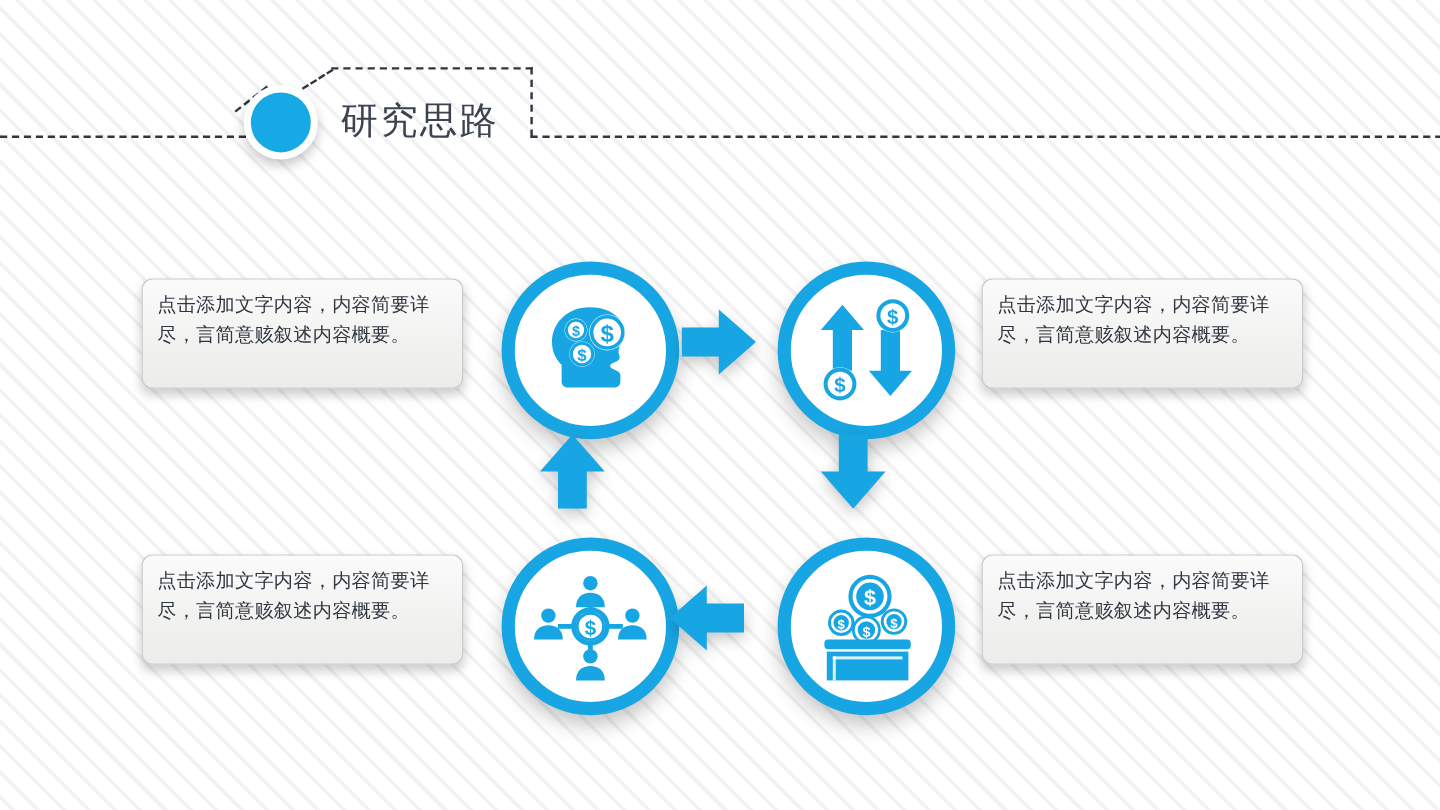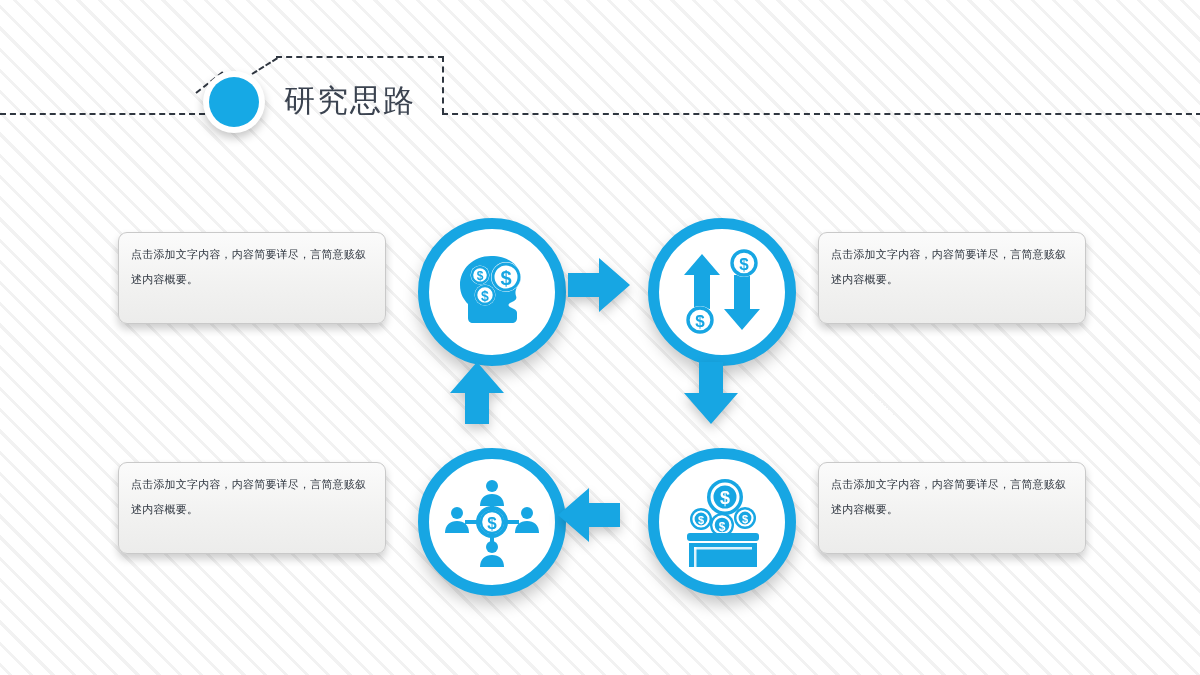--- a/index.html
+++ b/index.html
@@ -165,21 +165,21 @@
     width: 268px;
     height: 92px;
     box-sizing: border-box;
     border: 1px solid #c9c9c9;
     border-radius: 9px;
     background: linear-gradient(180deg, #fbfbfb 0%, #f2f2f1 55%, #ececeb 100%);
     box-shadow: 0 5px 9px rgba(0,0,0,0.20);
     padding: 9px 12px 0 12px;
   }
   .callout-text {
-    font-size: 11px;
+    font-size: 16px;
     line-height: 25px;
     color: #2f3640;
     letter-spacing: 0.2px;
   }
   #callout-1 { left: 118px; top: 232px; }
   #callout-2 { left: 818px; top: 232px; }
   #callout-3 { left: 118px; top: 462px; }
   #callout-4 { left: 818px; top: 462px; }
 </style>
 </head>

